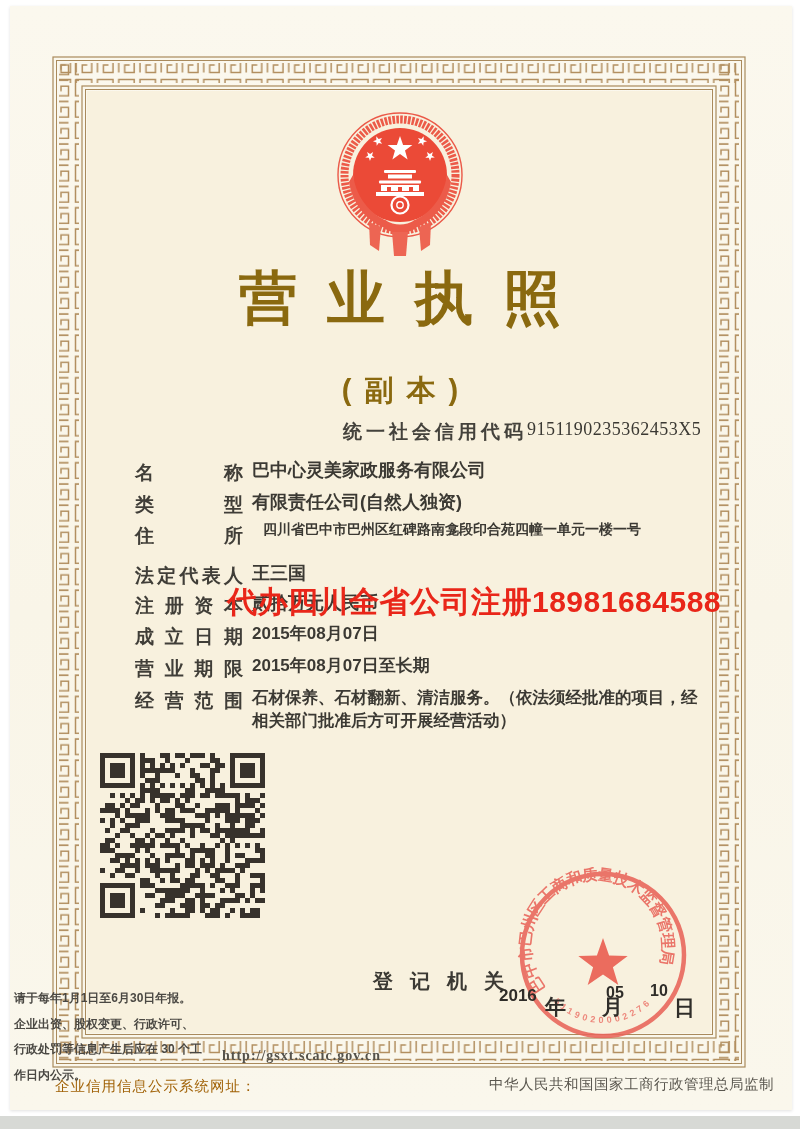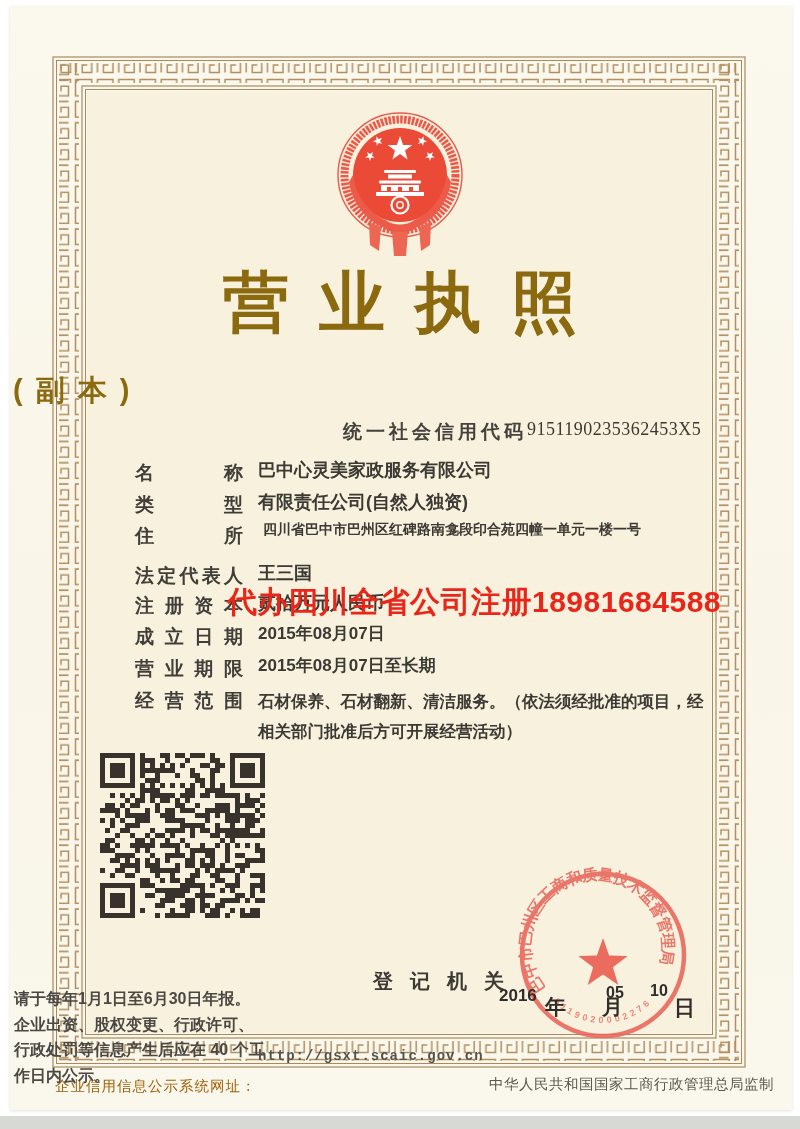--- a/index.html
+++ b/index.html
@@ -14,68 +14,68 @@
     position:absolute;left:10px;top:6px;width:782px;height:1104px;
     background:linear-gradient(180deg,#fbf8ee 0%,#f9f5e8 55%,#faf7ec 100%);
     box-shadow:0 1px 3px rgba(0,0,0,.12);
   }
   .bottom-shadow{position:absolute;left:0;right:0;top:1116px;height:13px;background:#d7d9d5;}
   .frame-svg{position:absolute;left:52px;top:56px;z-index:1;}
   .z{position:absolute;z-index:2;}
   .emblem{left:329px;top:103px;}
   .doc-title{
     left:0;right:0;top:268px;text-align:center;
-    font-size:66px;font-weight:900;color:#8a690f;
+    font-size:58px;font-weight:900;color:#8a690f;
     letter-spacing:30px;padding-left:30px;line-height:1.05;
   }
   .doc-subtitle{
-    left:0;right:0;top:371px;text-align:left;
+    left:0;right:0;top:371px;text-align:center;
     font-size:29px;font-weight:700;color:#8a690f;
     letter-spacing:13px;padding-left:13px;
   }
   .credit-label{left:343px;top:419px;font-size:19px;font-weight:700;color:#44423c;letter-spacing:4px;}
   .credit-code{left:527px;top:419px;font-size:18px;color:#3b3933;font-family:"Liberation Serif","DejaVu Serif",serif;letter-spacing:.5px;}
   .fields{left:135px;top:456px;width:600px;}
   .field-row{position:absolute;left:0;display:flex;align-items:flex-start;}
   .field-row:nth-of-type(1){top:2px;}
   .field-row:nth-of-type(2){top:34px;}
   .field-row:nth-of-type(3){top:65px;}
   .field-row:nth-of-type(4){top:105px;}
   .field-row:nth-of-type(5){top:135px;}
   .field-row:nth-of-type(6){top:166px;}
   .field-row:nth-of-type(7){top:198px;}
   .field-row:nth-of-type(8){top:230px;}
   .row-label{
     width:108px;flex:0 0 108px;display:flex;justify-content:space-between;
     font-size:19px;font-weight:700;color:#403e38;margin-top:2px;
   }
-  .row-value{margin-left:15px;font-size:18px;color:#3b3933;font-weight:600;white-space:nowrap;}
+  .row-value{margin-left:9px;font-size:18px;color:#3b3933;font-weight:600;white-space:nowrap;}
   .field-row:nth-of-type(3) .row-value{font-size:14px;margin-left:20px;}
   .field-row:nth-of-type(6) .row-value,
   .field-row:nth-of-type(7) .row-value{font-size:17px;font-weight:700;}
-  .field-row:nth-of-type(8) .row-value{font-size:16.5px;white-space:normal;width:458px;line-height:30px;}
+  .field-row:nth-of-type(8) .row-value{font-size:16.5px;white-space:normal;width:458px;line-height:23px;}
   .watermark{
     left:214px;top:582px;font-size:30px;font-weight:700;color:#e92619;
     white-space:nowrap;letter-spacing:0.5px;z-index:4;margin-left:13px;
   }
   .qr{left:100px;top:753px;}
   .reg-label{left:373px;top:924px;font-size:20px;font-weight:700;color:#3b3933;letter-spacing:17px;margin-top:44px;}
   .seal{left:515px;top:867px;opacity:.88;z-index:3;}
   .date-part{color:#2f2d29;z-index:4;}
   .d-year{left:499px;top:986px;font-size:17px;font-weight:700;}
   .d-yu{left:545px;top:993px;font-size:21px;font-weight:700;}
   .d-month{left:581px;top:984px;font-size:16px;font-weight:700;margin-left:25px;}
   .d-mu{left:602px;top:993px;font-size:21px;font-weight:700;}
   .d-day{left:650px;top:982px;font-size:16px;font-weight:700;}
   .d-du{left:674px;top:994px;font-size:21px;font-weight:700;}
   .notice{left:14px;top:986px;z-index:5;width:260px;}
-  .notice div{font-size:16px;font-weight:600;color:#4a4843;line-height:25.5px;white-space:nowrap;}
+  .notice div{font-size:12px;font-weight:600;color:#4a4843;line-height:25.5px;white-space:nowrap;}
   .site-url{
-    left:222px;top:1048px;z-index:5;font-family:Liberation Mono, monospace;
-    font-size:14px;font-weight:700;color:#55524a;letter-spacing:1px;margin-left:36px;
+    left:222px;top:1048px;z-index:5;font-family:Liberation Serif, serif;
+    font-size:14px;font-weight:700;color:#55524a;letter-spacing:1px;
   }
   .site-label{left:55px;top:1077px;font-size:14.5px;color:#a16207;letter-spacing:1px;}
   .issuer{left:489px;top:1075px;font-size:14.5px;color:#5a574f;letter-spacing:.5px;}
 </style>
 </head>
 <body>
 
 <div class="scan">
   <div class="paper"></div>
 
@@ -685,21 +685,21 @@
   <span class="z date-part d-year">2016</span>
   <span class="z date-part d-yu">年</span>
   <span class="z date-part d-month">05</span>
   <span class="z date-part d-mu">月</span>
   <span class="z date-part d-day">10</span>
   <span class="z date-part d-du">日</span>
 
   <div class="z notice">
     <div>请于每年1月1日至6月30日年报。</div>
     <div>企业出资、股权变更、行政许可、</div>
-    <div>行政处罚等信息产生后应在 40 个工</div>
+    <div>行政处罚等信息产生后应在 30 个工</div>
     <div>作日内公示。</div>
   </div>
   <div class="z site-url">http://gsxt.scaic.gov.cn</div>
   <div class="z site-label">企业信用信息公示系统网址：</div>
   <div class="z issuer">中华人民共和国国家工商行政管理总局监制</div>
 
   <div class="bottom-shadow"></div>
 </div>
 
 </body></html>

